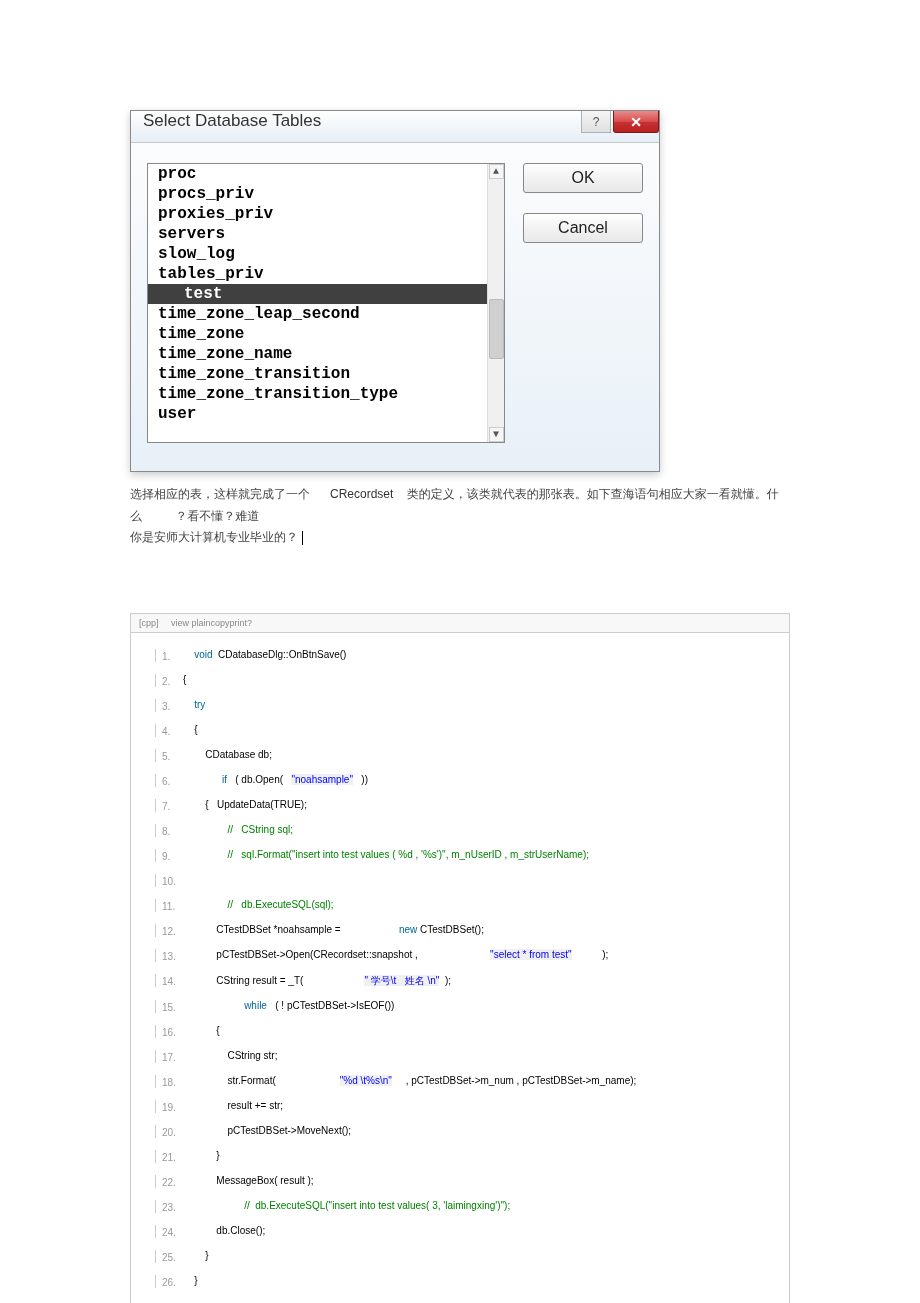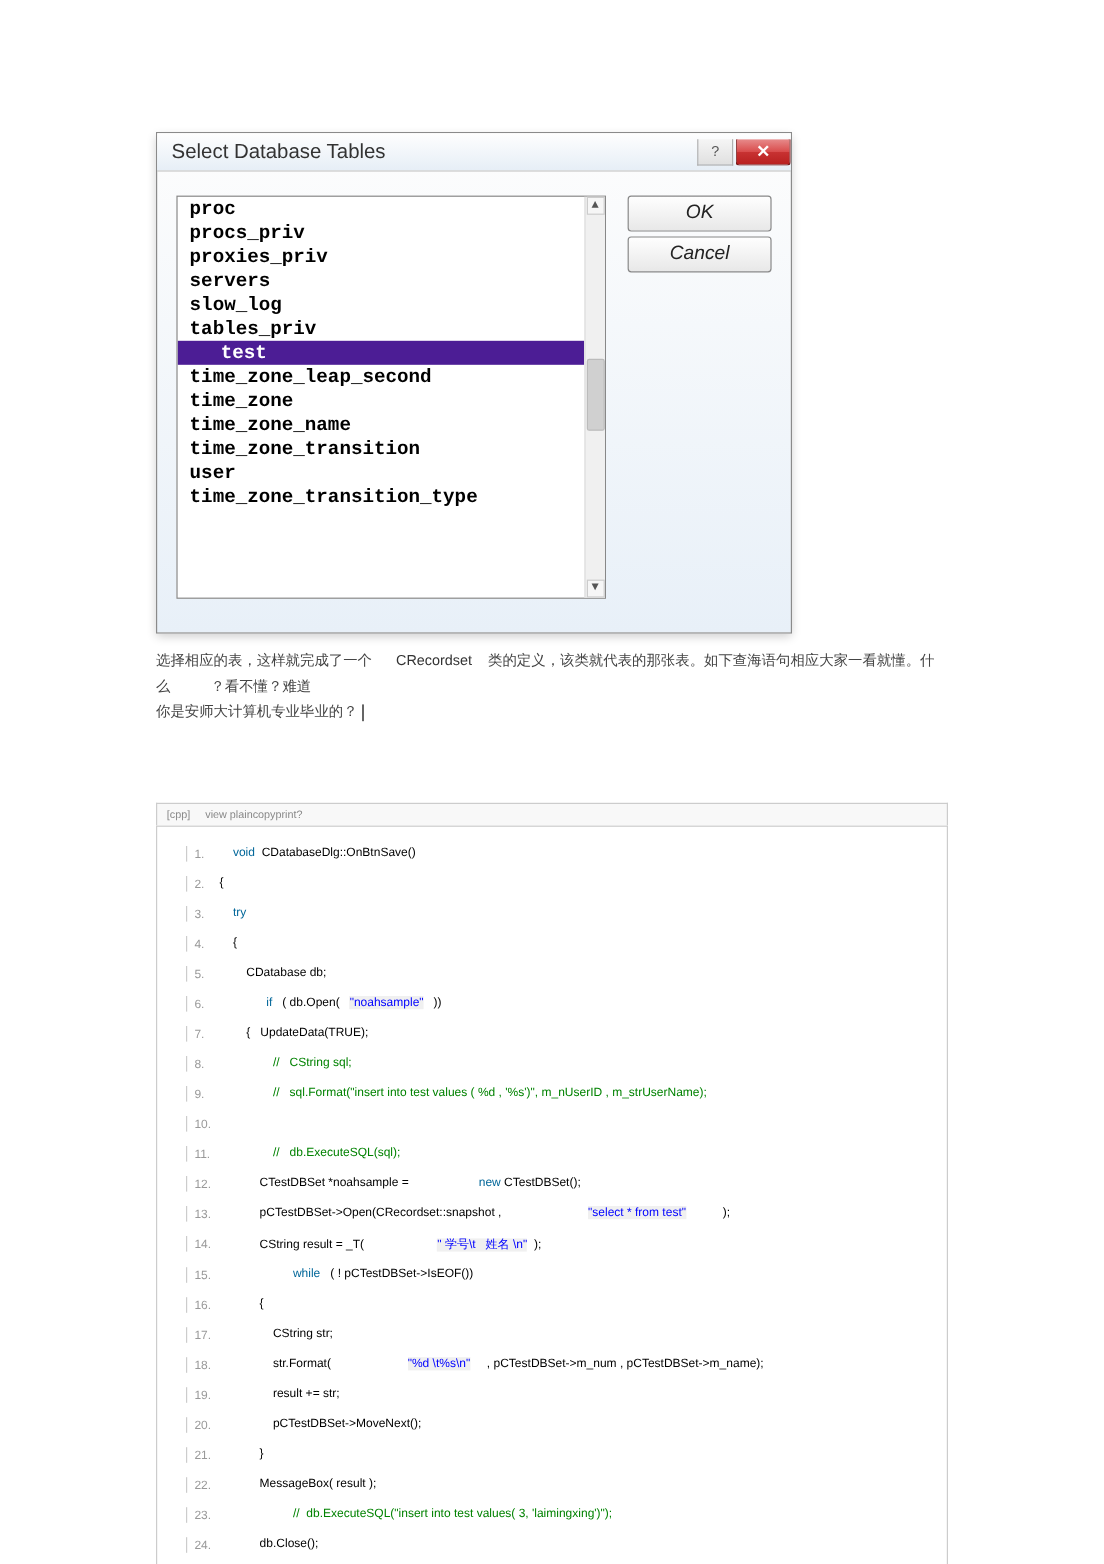--- a/index.html
+++ b/index.html
@@ -5,21 +5,21 @@
   * { box-sizing: border-box; margin: 0; padding: 0; }
   body { background: #fff; font-family: Arial, sans-serif; font-size: 12px; color: #333; width: 920px; }
   .outer { padding: 110px 130px 40px 130px; }
   .dialog {
     border: 1px solid #8a8a8a;
     background: linear-gradient(to bottom, #fdfdfd 0%, #e8f0f8 100%);
     width: 530px;
     box-shadow: 0 3px 8px rgba(0,0,0,0.2);
   }
   .titlebar {
-    display: flex; align-items: center; justify-content: space-between;
+    display: flex; justify-content: space-between;
     height: 32px; padding: 0 0 0 12px;
     background: linear-gradient(to bottom, #fefefe 0%, #e6eef6 100%);
     border-bottom: 1px solid #c8c8c8;
     gap: 35px;
   }
   .titlebar .title { font-size: 17px; color: #333; font-weight: 400; font-family: "Segoe UI", Arial, sans-serif; }
   .titlebar .controls { display: flex; height: 22px; }
   .tb-btn {
     width: 30px; height: 22px; display:flex; align-items:center; justify-content:center;
     border: 1px solid #b0b0b0; border-top: none; margin-right: 2px;
@@ -29,33 +29,33 @@
   .tb-close {
     width: 46px; height: 22px; display:flex; align-items:center; justify-content:center;
     border: 1px solid #7a1a1a; border-top:none;
     background: linear-gradient(to bottom, #e78b8b 0%, #d94c4c 50%, #c83232 51%, #b82020 100%);
     color: #fff; font-size: 14px; font-weight: bold;
     border-bottom-right-radius:3px; border-bottom-left-radius:3px;
   }
   .dialog-body { display:flex; padding: 20px 16px 28px 16px; gap: 18px; }
   .listbox {
     flex: 1; border: 1px solid #888; background:#fff;
-    height: 336px; display:flex;
+    height: 280px; display:flex;
     font-family: Consolas, "Courier New", monospace;
   }
   .listbox .items { flex:1; overflow:hidden; }
   .listbox .item { padding: 1px 10px; font-size: 16px; color:#000; font-weight: bold; cursor:default; }
-  .listbox .item.selected { background:#4c1d95; color:#fff;padding-left:36px; }
+  .listbox .item.selected { background:#404040; color:#fff;padding-left:36px; }
   .scrollbar {
     width: 17px; background: #f0f0f0; border-left:1px solid #ddd;
     display:flex; flex-direction:column; align-items:center; justify-content:space-between;
   }
   .scroll-arrow { width:15px; height:15px; display:flex; align-items:center; justify-content:center; font-size:10px; color:#555; background:#f6f6f6; border:1px solid #ccc; }
   .scroll-thumb { width:15px; height:60px; background:#d0d0d0; border:1px solid #bbb; border-radius:2px; margin-top: 120px; }
-  .side-buttons { display:flex; flex-direction:column; gap: 4px; width: 120px; font-style: italic; }
+  .side-buttons { display:flex; flex-direction:column; gap: 20px; width: 120px; }
   .win-btn {
     height: 30px; border:1px solid #888; border-radius:3px;
     background: linear-gradient(to bottom, #fefefe 0%, #e8e8e8 100%);
     font-size: 16px; font-family: "Segoe UI", Arial, sans-serif; color:#222;
     display:flex; align-items:center; justify-content:center; font-weight: 400;
   }
   .desc { margin-top: 12px; font-size: 12px; color:#444; line-height: 1.8; }
   .desc .mono { font-family: Arial, sans-serif; color:#333; }
   .cursor { display:inline-block; width:1px; height:14px; background:#000; vertical-align:middle; margin-left:4px; }
   .code-section { margin-top: 24px; padding: 0 130px 40px 130px; }
@@ -92,22 +92,22 @@
             <div class="item">procs_priv</div>
             <div class="item">proxies_priv</div>
             <div class="item">servers</div>
             <div class="item">slow_log</div>
             <div class="item">tables_priv</div>
             <div class="item selected">test</div>
             <div class="item">time_zone_leap_second</div>
             <div class="item">time_zone</div>
             <div class="item">time_zone_name</div>
             <div class="item">time_zone_transition</div>
+            <div class="item">time_zone_transition_type</div>
             <div class="item">user</div>
-            <div class="item">time_zone_transition_type</div>
           </div>
         <div class="scrollbar">
           <div class="scroll-arrow">▲</div>
           <div style="flex:1; display:flex; flex-direction:column;">
             <div class="scroll-thumb"></div>
           </div>
           <div class="scroll-arrow">▼</div>
         </div>
       </div>
       <div class="side-buttons">

